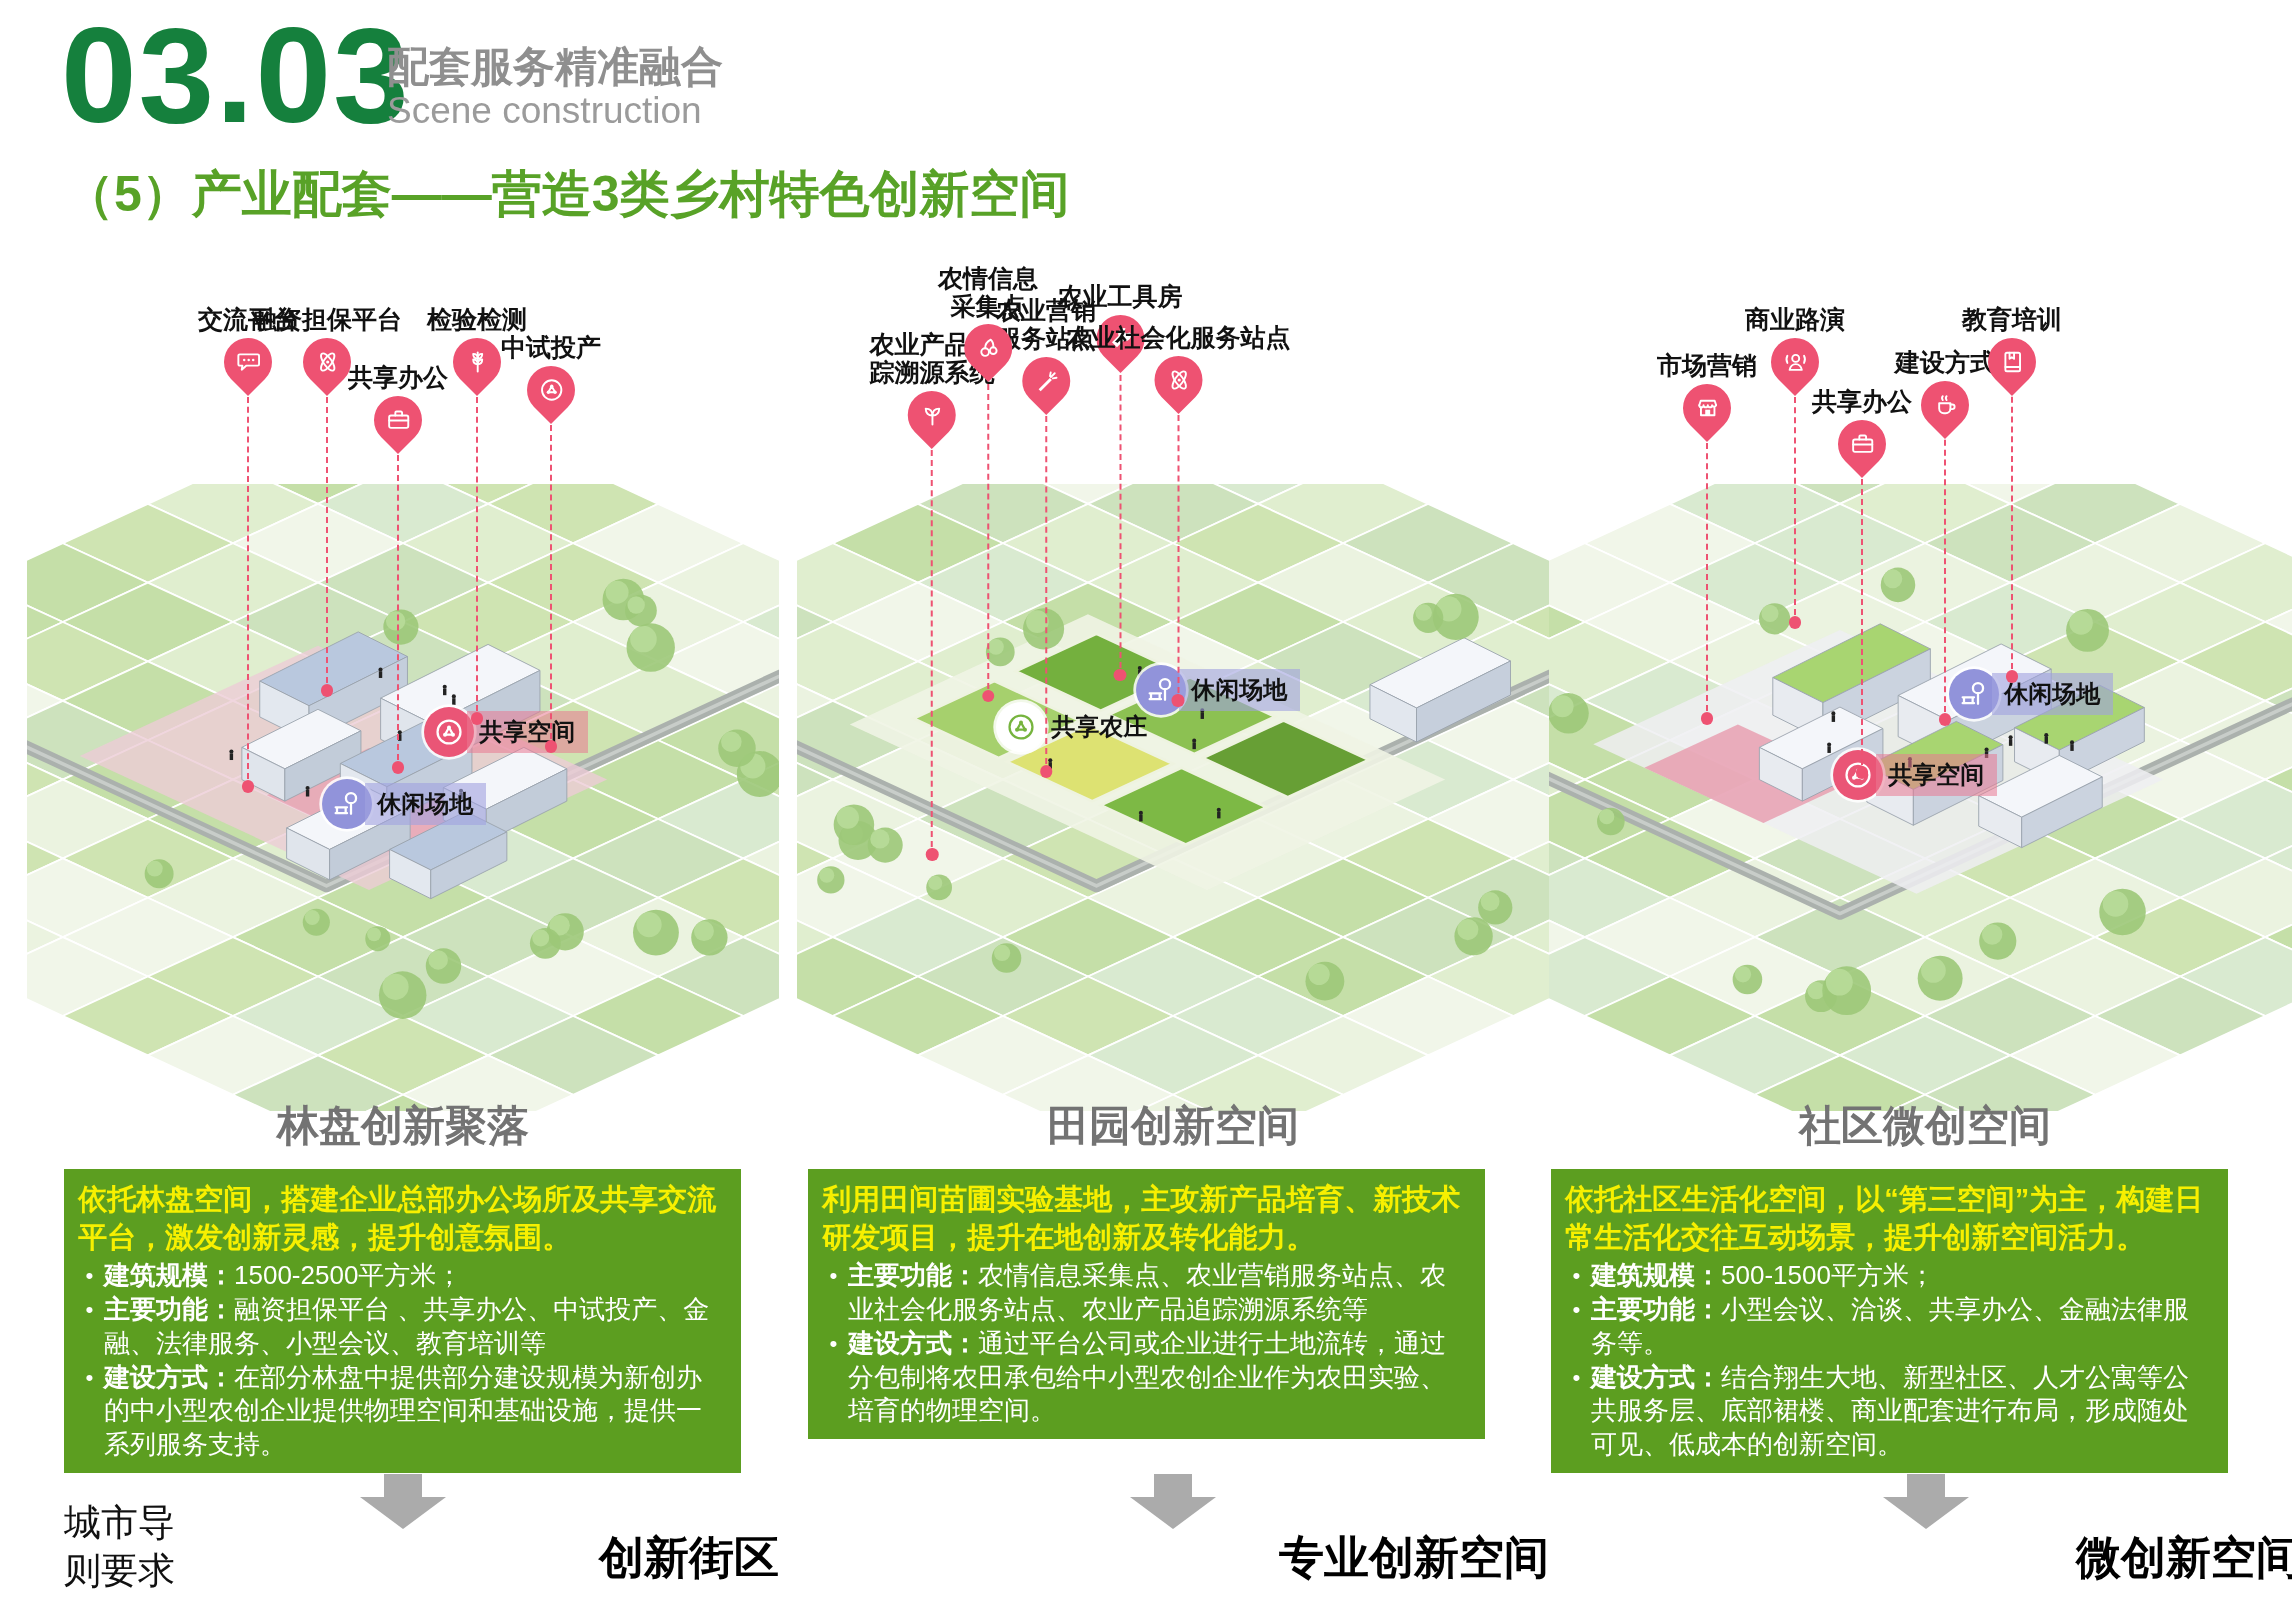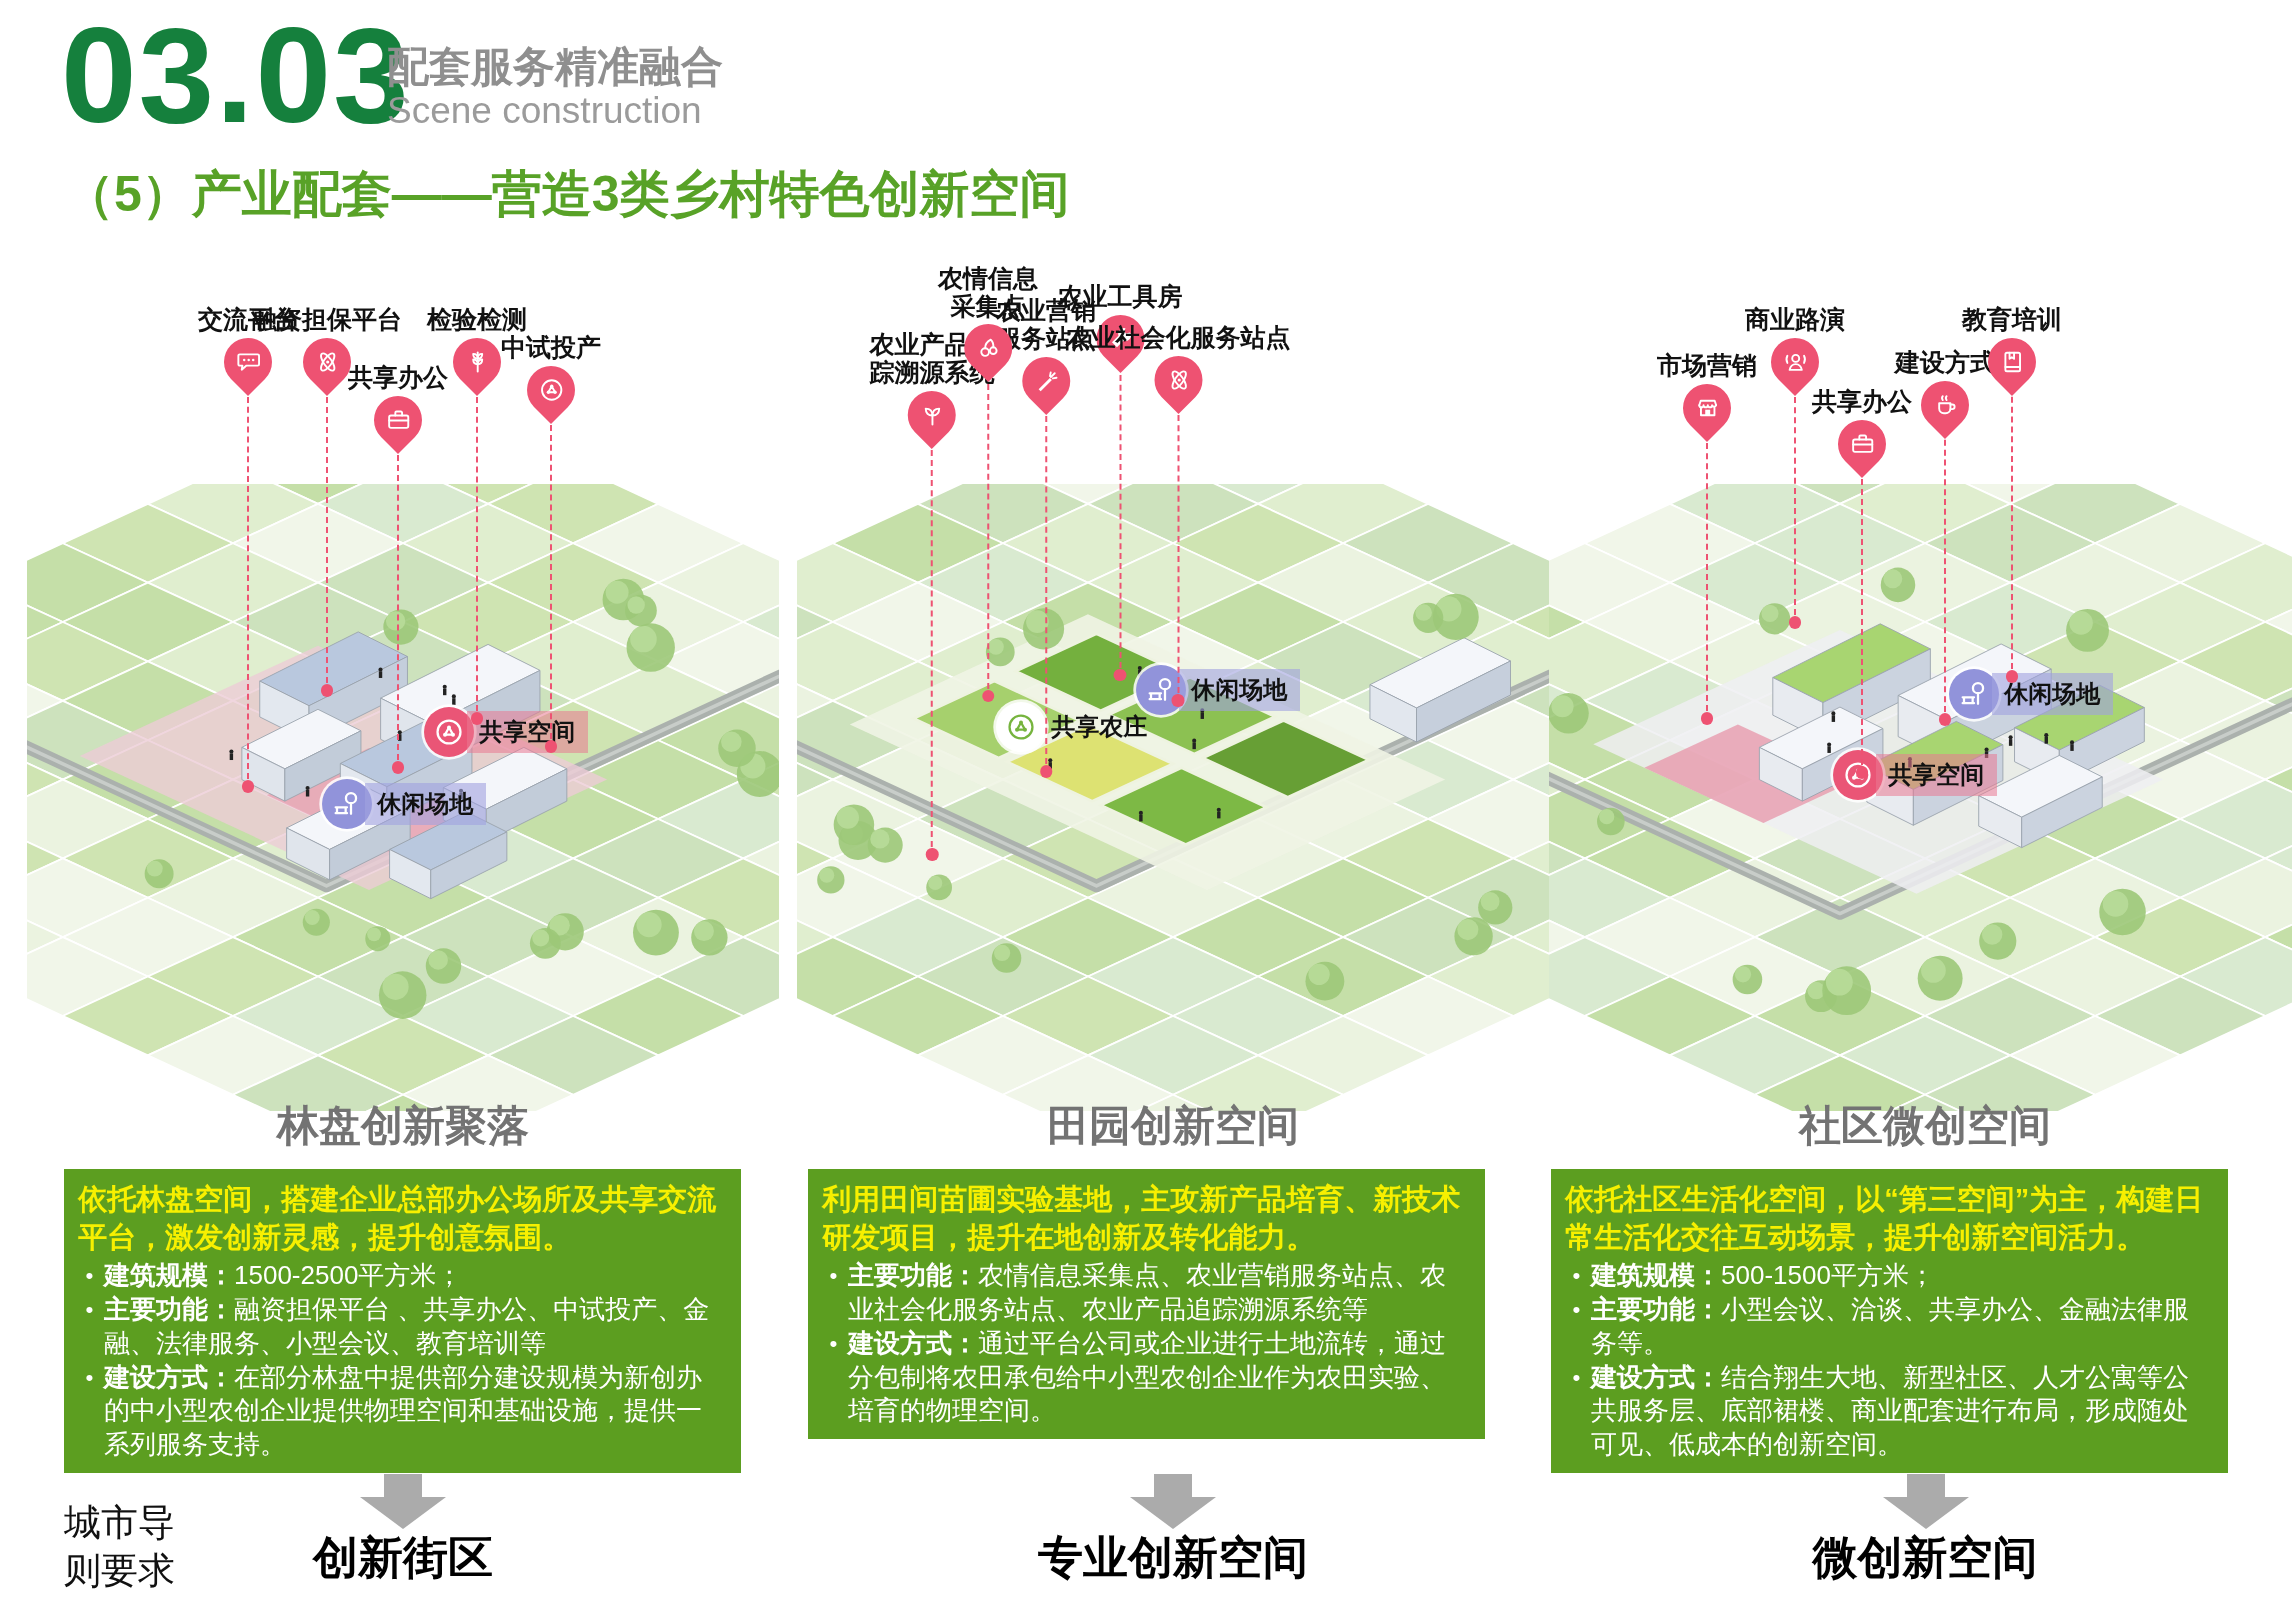--- a/index.html
+++ b/index.html
@@ -62,21 +62,21 @@
   .bullet::before{content:"•";margin:0 10.7px 0 7.2px;font-size:22.4px;line-height:1.5;color:#fff;}
   .bullet p{margin:0;}
   .bullet b{font-weight:bold;}
 
   
   .down-arrow{position:absolute;top:1474px;width:86px;}
   #arrow-0{left:360px} #arrow-1{left:1130px} #arrow-2{left:1883px}
   .down-arrow .stem{width:38px;height:23px;background:#ababab;margin:0 auto;}
   .down-arrow .head{width:0;height:0;border-left:43px solid transparent;
                     border-right:43px solid transparent;border-top:32px solid #ababab;}
-  .result-label{position:absolute;top:1528px;width:752px;text-align:center;font-size:45px;
+  .result-label{position:absolute;top:1528px;width:752px;text-align:right;font-size:45px;
                 font-weight:bold;color:#000;}
   #result-0{left:27px} #result-1{left:797px} #result-2{left:1549px}
   .side-note{position:absolute;left:64px;top:1499px;font-size:37px;color:#111;line-height:1.3;}
 </style>
 </head>
 <body>
 
 <div class="page">
 
   <div class="big-number">03.03</div>

